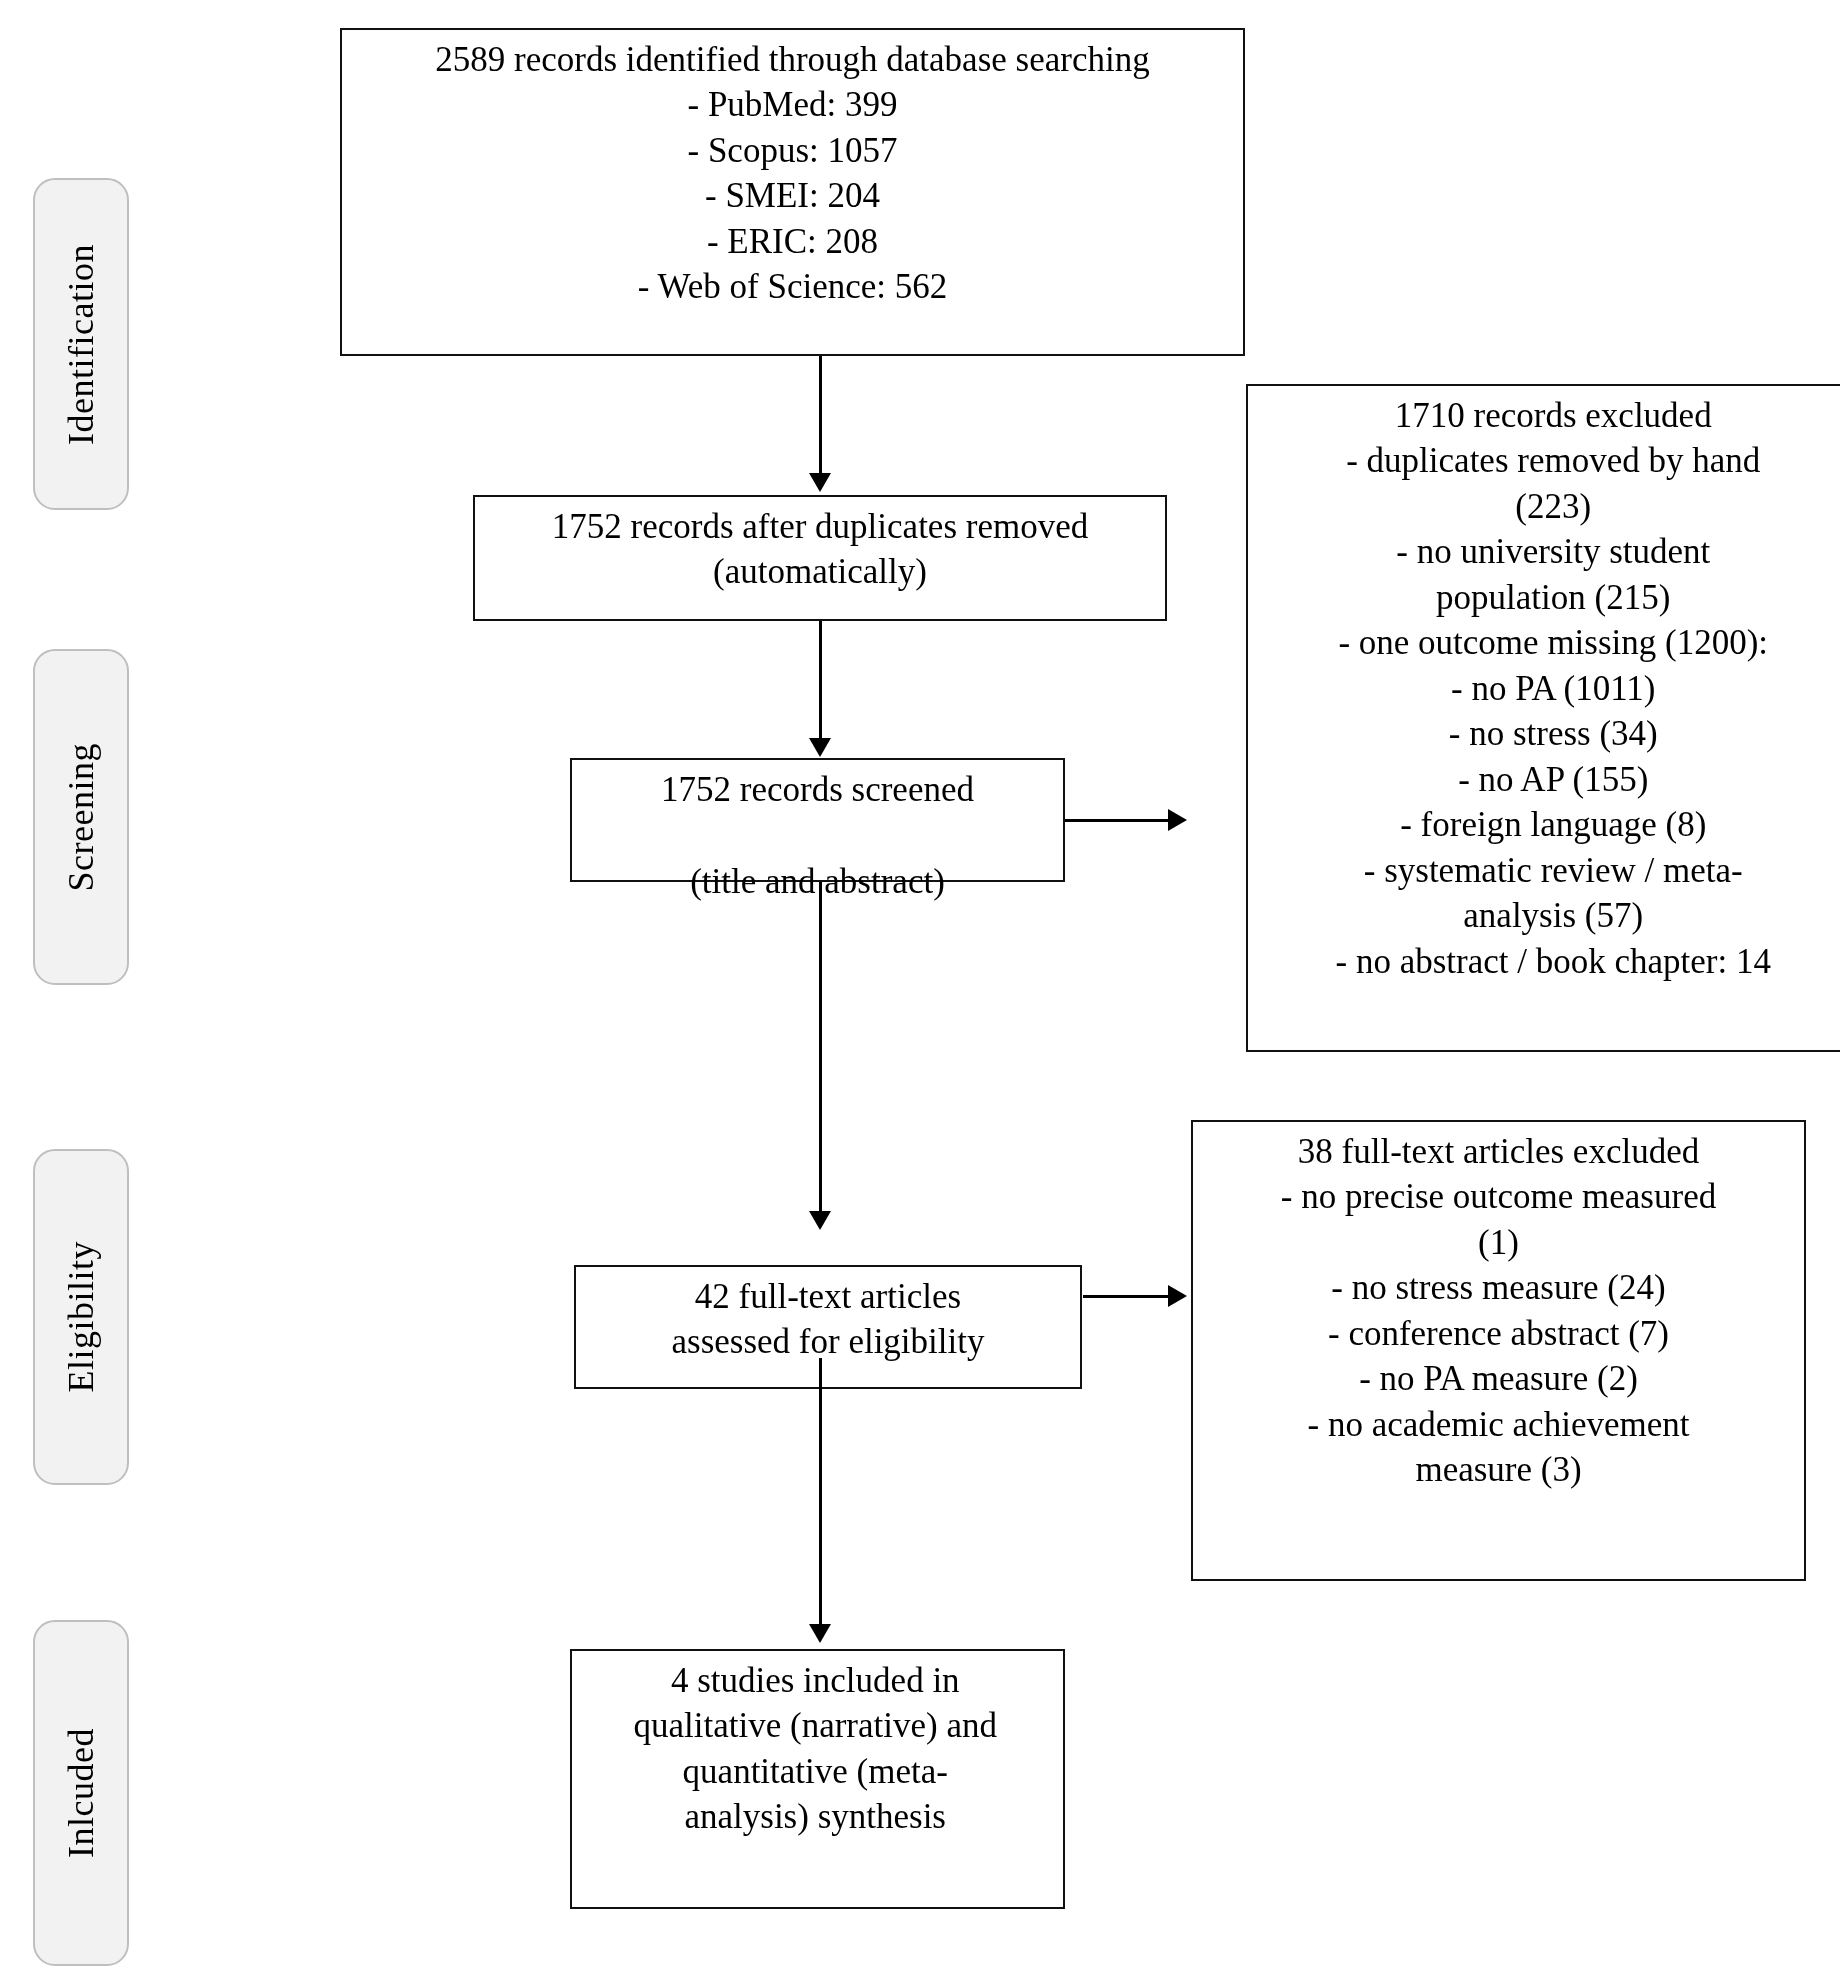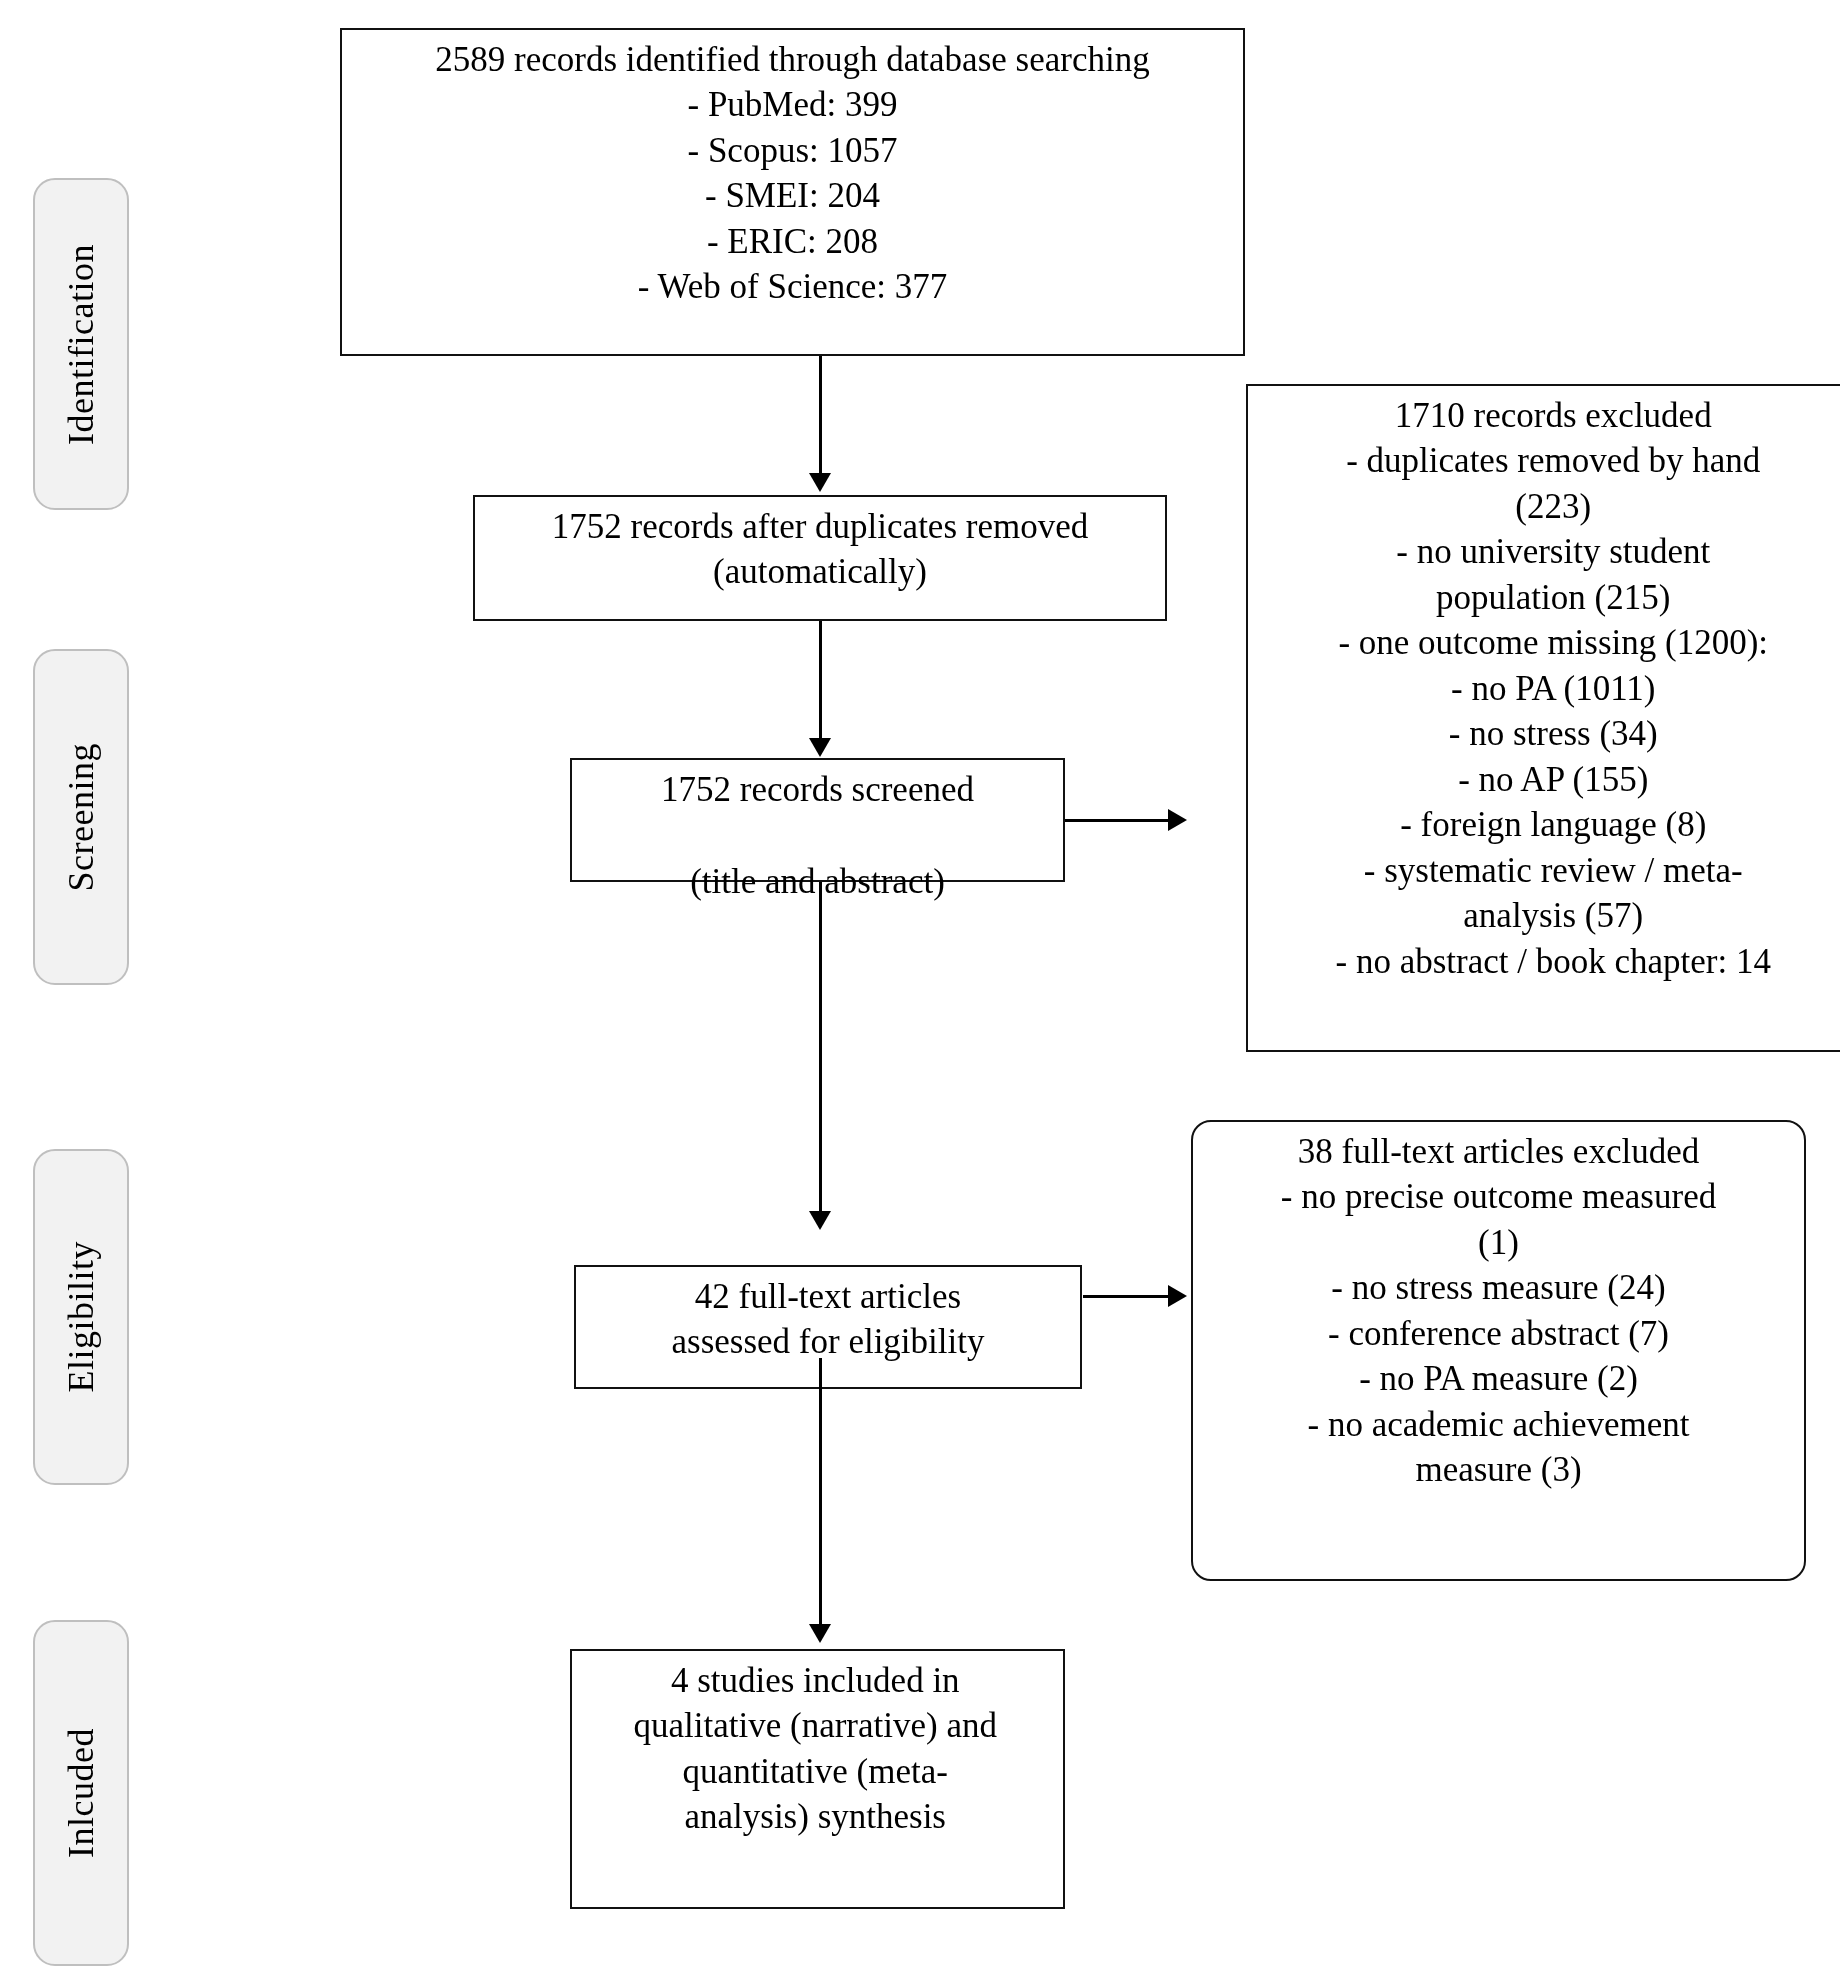--- a/index.html
+++ b/index.html
@@ -79,21 +79,21 @@
   <div class="stage" style="left:33px;top:1620px;width:96px;height:346px;">
     <span class="stage-text">Inlcuded</span>
   </div>
 
   <div class="box" style="left:340px;top:28px;width:905px;height:328px;">
     <span class="ln">2589 records identified through database searching</span>
     <span class="ln">-   PubMed: 399</span>
     <span class="ln">-   Scopus: 1057</span>
     <span class="ln">-   SMEI: 204</span>
     <span class="ln">-   ERIC: 208</span>
-    <span class="ln">-   Web of Science: 377</span>
+    <span class="ln">-   Web of Science: 562</span>
   </div>
 
   <div class="vline" style="left:819px;top:356px;height:120px;"></div>
   <div class="arrow-down" style="left:809px;top:473px;"></div>
 
   <div class="box" style="left:473px;top:495px;width:694px;height:126px;">
     <span class="ln">1752 records after duplicates removed</span>
     <span class="ln">(automatically)</span>
   </div>
 
@@ -138,21 +138,21 @@
     <span class="ln">-   one outcome missing (1200):</span>
     <span class="ln">-   no PA (1011)</span>
     <span class="ln">-   no stress (34)</span>
     <span class="ln">- no AP (155)</span>
     <span class="ln">-   foreign language (8)</span>
     <span class="ln">-   systematic review / meta-</span>
     <span class="ln">analysis (57)</span>
     <span class="ln">-   no abstract / book chapter: 14</span>
   </div>
 
-  <div class="box" style="left:1191px;top:1120px;width:615px;height:461px;border-radius:20px;">
+  <div class="box" style="left:1191px;top:1120px;width:615px;height:461px;">
     <span class="ln">38 full-text articles excluded</span>
     <span class="ln">- no precise outcome measured</span>
     <span class="ln">(1)</span>
     <span class="ln">-   no stress measure (24)</span>
     <span class="ln">-   conference abstract (7)</span>
     <span class="ln">-   no PA measure (2)</span>
     <span class="ln">-   no academic achievement</span>
     <span class="ln">measure (3)</span>
   </div>
 

